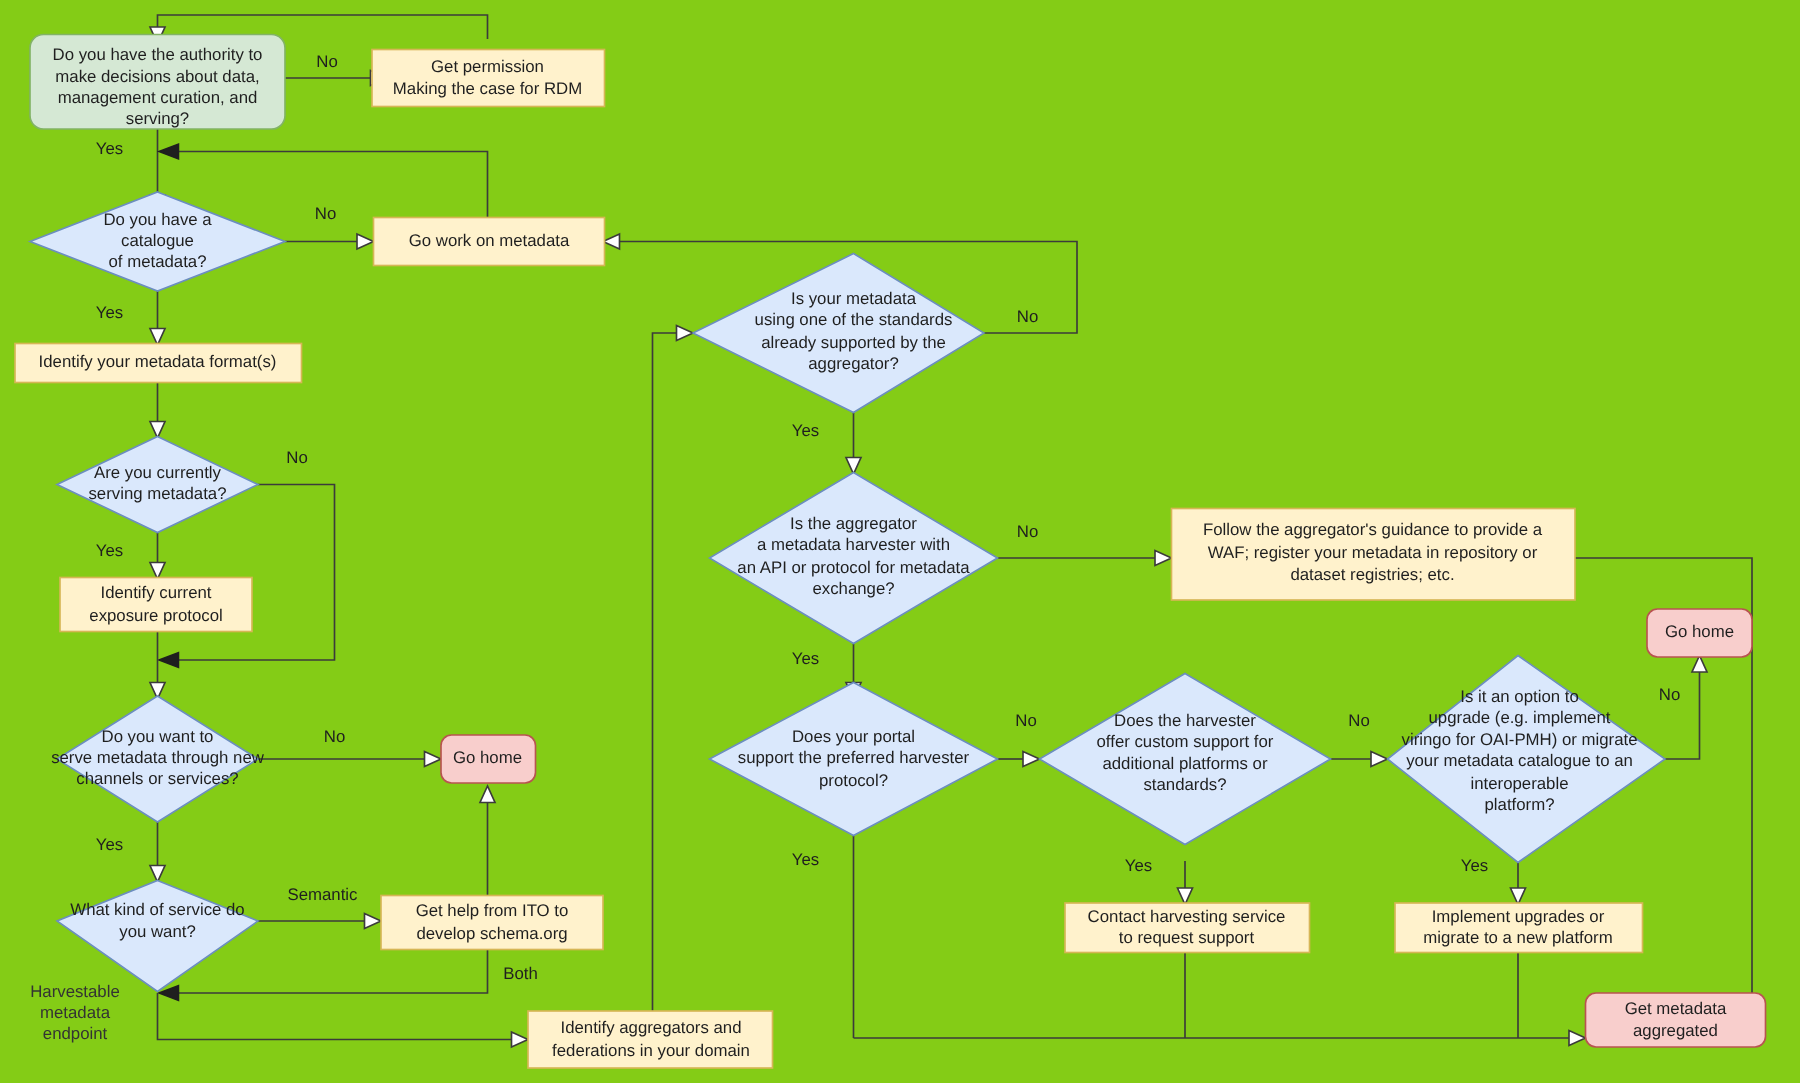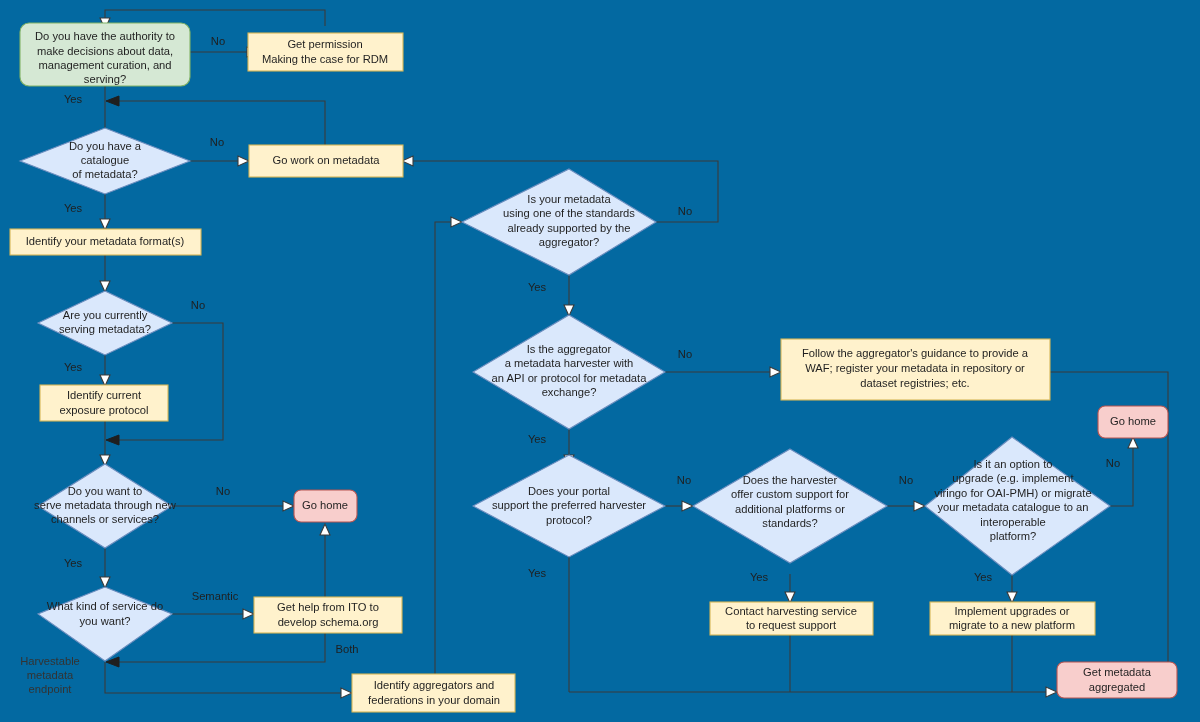--- a/index.html
+++ b/index.html
@@ -1,17 +1,17 @@
 <!DOCTYPE html>
 <html><head>
 <meta charset="utf-8">
 <style>
   html,body{margin:0;padding:0;background:#ffffff;}
   body{font-family:"Liberation Sans", sans-serif;}
-  #stage{position:relative;width:1200px;height:722px;background:#0369a1;overflow:hidden;}
+  #stage{position:relative;width:1200px;height:722px;background:#84cc16;overflow:hidden;}
   svg{position:absolute;left:0;top:0;width:1200px;height:722px;}
   .node-text{
     font-family:"Liberation Sans", sans-serif;
     font-size:11.2px;
     fill:#1f1f1f;
     text-anchor:middle;
     dominant-baseline:middle;
   }
   .edge-label{
     font-family:"Liberation Sans", sans-serif;

